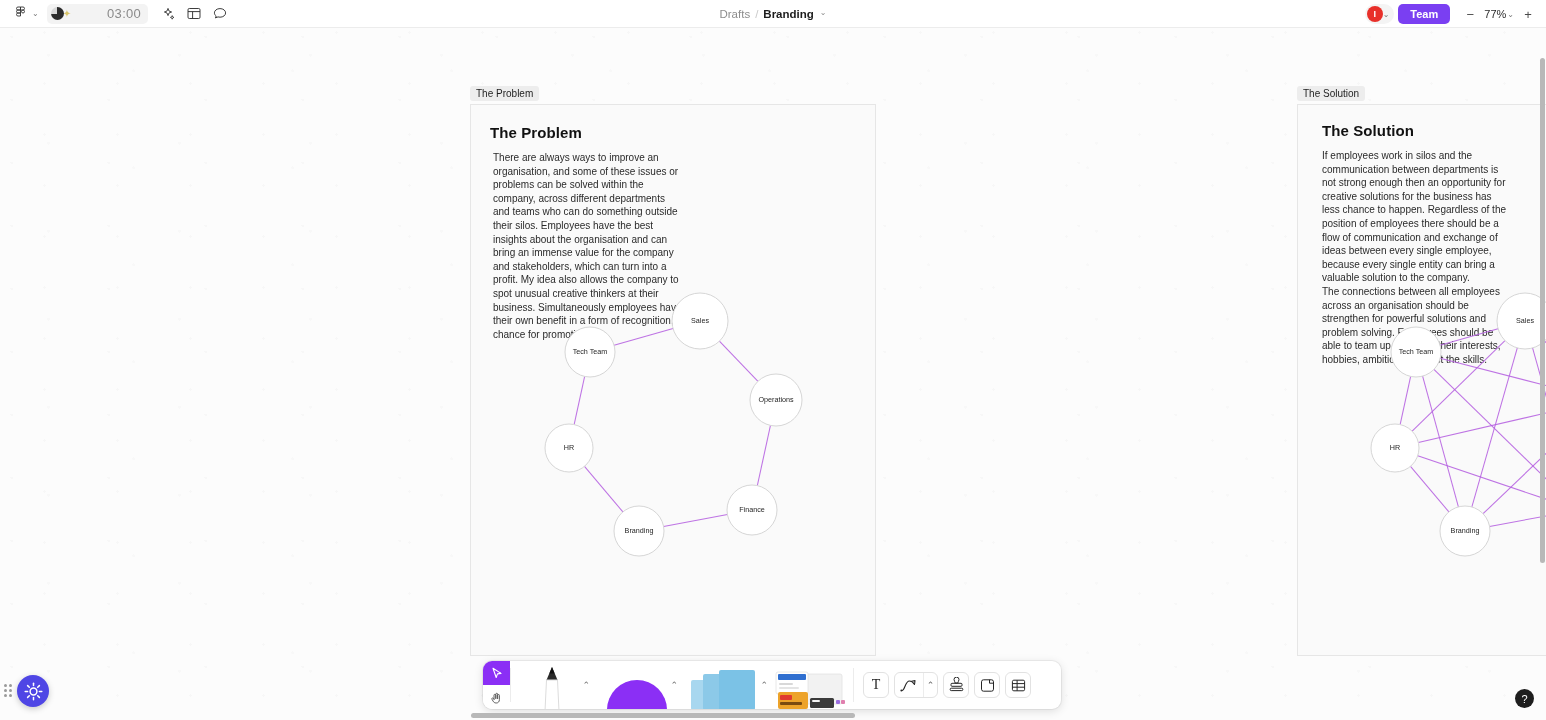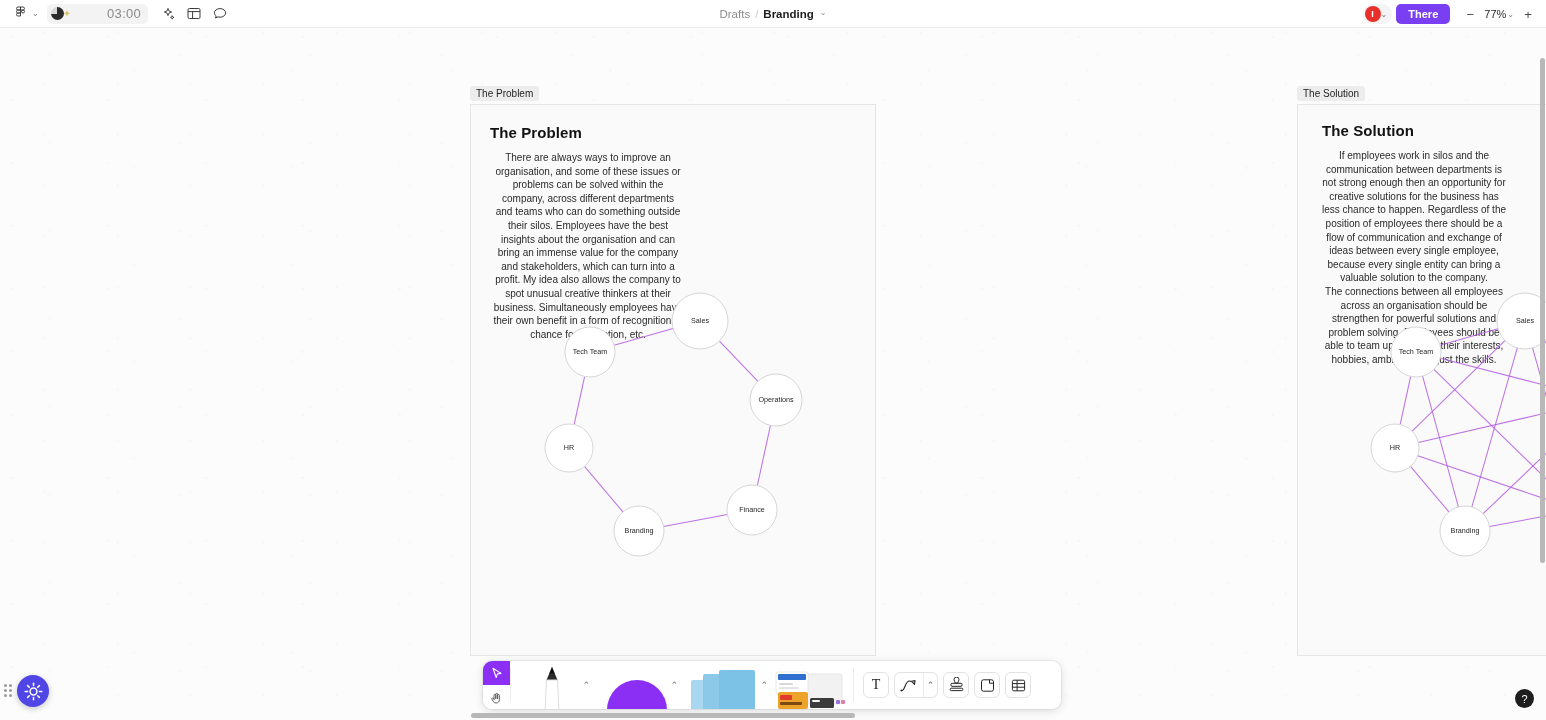--- a/index.html
+++ b/index.html
@@ -64,21 +64,21 @@
   .zoom-group{ display:flex; align-items:center; gap:2px; margin-left:6px;}
   .zoom-btn{
     width:20px;height:20px; display:flex;align-items:center;justify-content:center;
     border-radius:4px; font-size:13px; color:#4a4a4a; cursor:pointer;
   }
   .zoom-val{ font-size:11px; color:#2b2b2b; cursor:pointer; display:flex; align-items:center; gap:3px; padding:0 2px;}
 
   
   #canvas{
     position:absolute; top:28px; left:0; width:1546px; height:692px;
-    background:#fcfcfc; overflow:hidden;text-align:center;
+    background:#fcfcfc; overflow:hidden;
   }
   .noise{
     position:absolute; inset:0;
     background-image:
       radial-gradient(circle at 12% 14%, #f7f7f7 0 1.2px, transparent 1.3px),
       radial-gradient(circle at 37% 31%, #f8f8f8 0 1.4px, transparent 1.5px),
       radial-gradient(circle at 61% 9%, #f7f7f7 0 1.1px, transparent 1.2px),
       radial-gradient(circle at 84% 44%, #f8f8f8 0 1.3px, transparent 1.4px);
     background-size:97px 63px, 131px 88px, 73px 51px, 159px 97px;
     opacity:.9;
@@ -234,21 +234,21 @@
     <span class="crumb-sep">/</span>
     <span class="crumb-title">Branding</span>
     <span class="crumb-chev">⌄</span>
   </div>
 
   <div class="tb-right">
     <div class="avatar-wrap">
       <span class="avatar">I</span>
       <span class="chev">⌄</span>
     </div>
-    <button class="share-btn">There</button>
+    <button class="share-btn">Team</button>
     <div class="zoom-group">
       <div class="zoom-btn">−</div>
       <div class="zoom-val">
         <span>77%</span>
         <span class="chev">⌄</span>
       </div>
       <div class="zoom-btn">+</div>
     </div>
   </div>
 </div>

